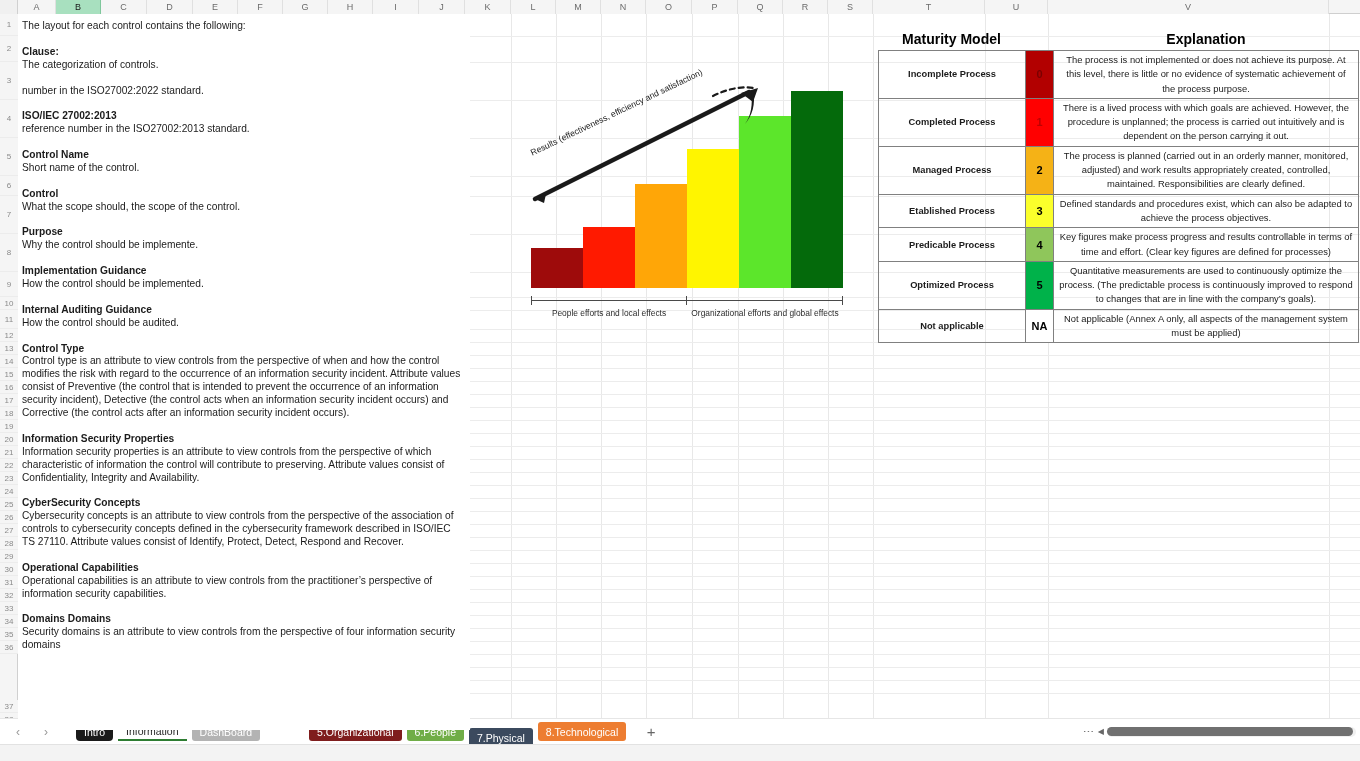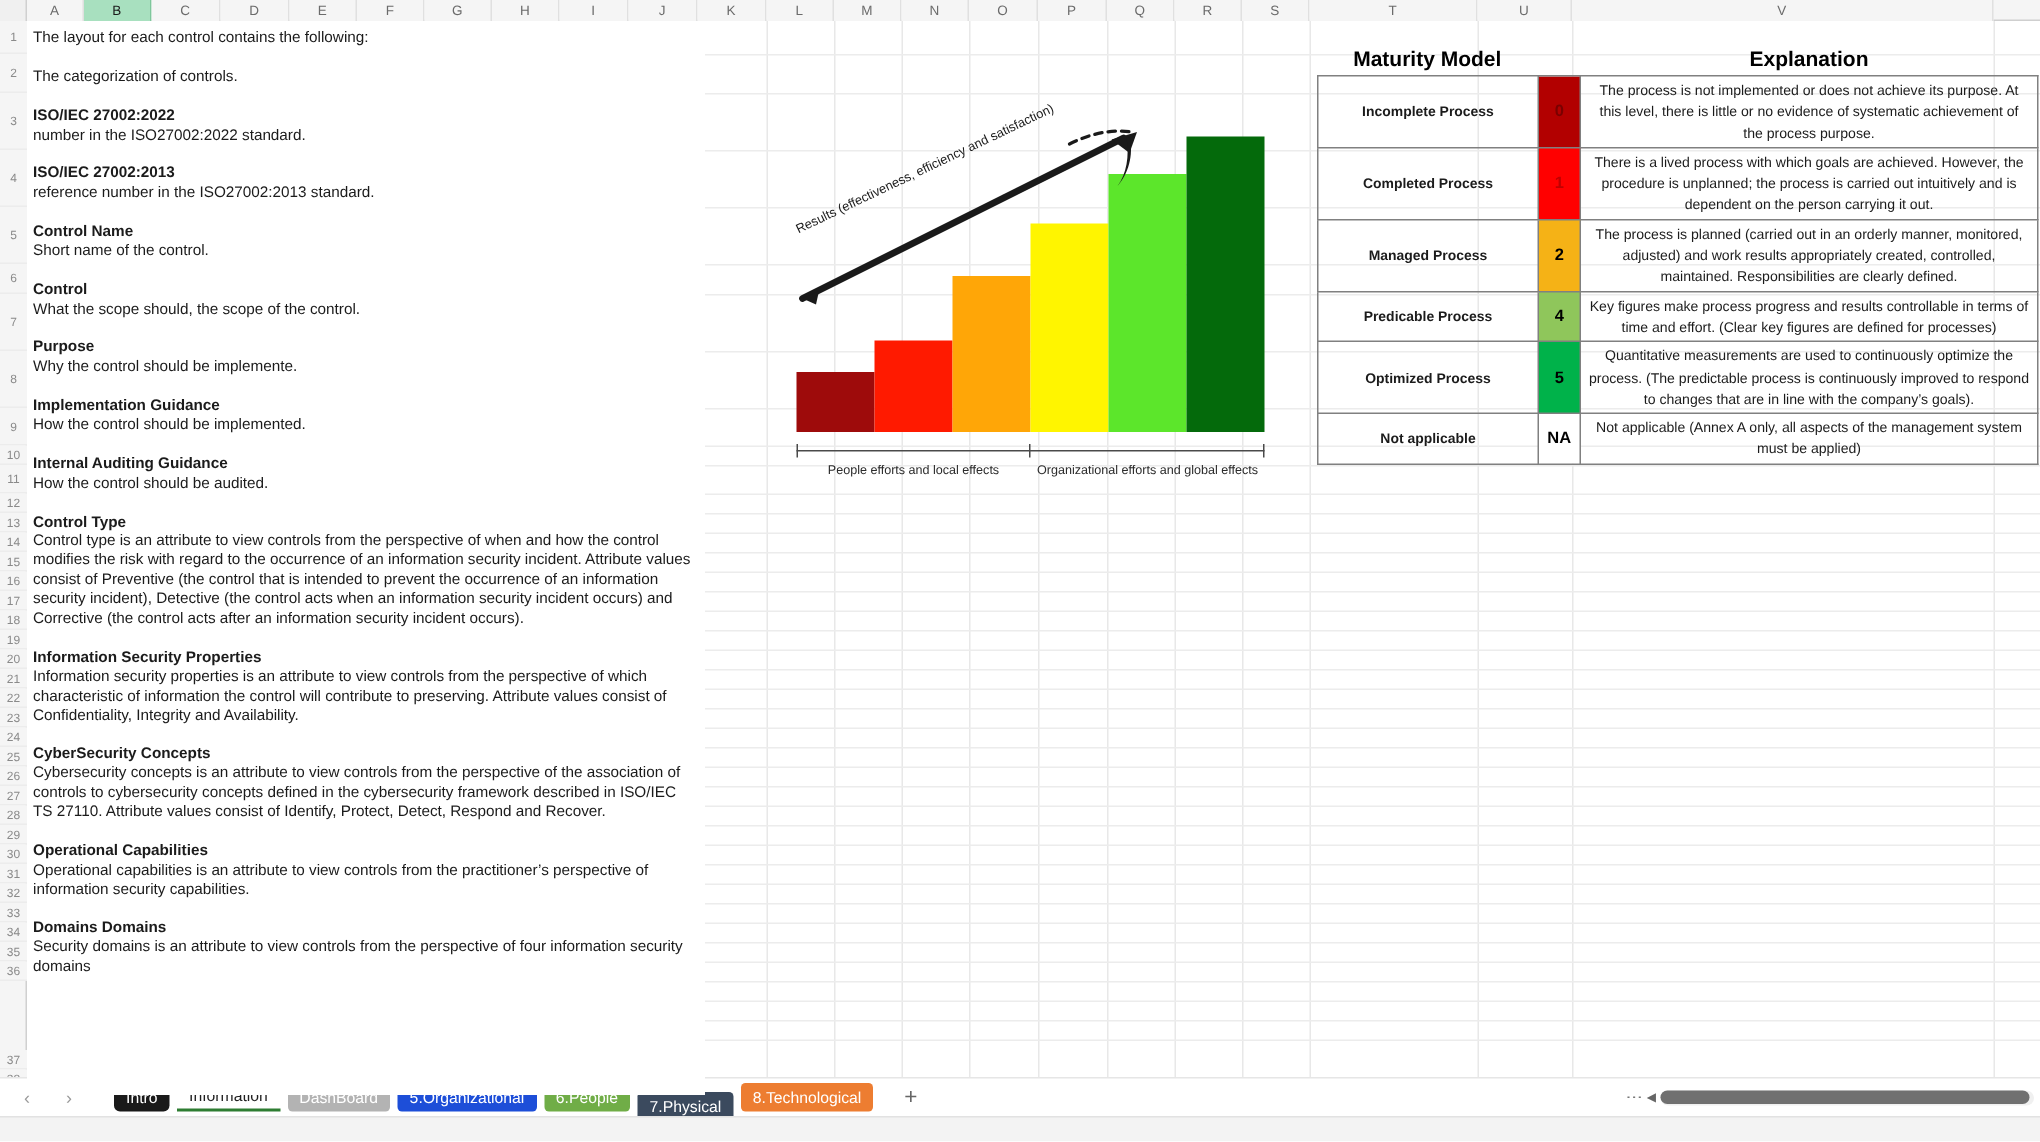--- a/index.html
+++ b/index.html
@@ -373,23 +373,23 @@
         <div class="gl-h" style="top: 653px;"></div>
         <div class="gl-h" style="top: 666px;"></div>
         <div class="gl-h" style="top: 679px;"></div>
       </div>
 
     <div class="text-panel"></div>
 
     <div class="doc-text" id="doc-text">
         <p>The layout for each control contains the following:</p>
         <div class="sp"></div>
+        <p class="h">Clause:</p>
         <p>The categorization of controls.</p>
         <div class="sp"></div>
-        <p class="h">ISO/IEC 27002:2022</p>
         <p>number in the ISO27002:2022 standard.</p>
         <div class="sp"></div>
         <p class="h">ISO/IEC 27002:2013</p>
         <p>reference number in the ISO27002:2013 standard.</p>
         <div class="sp"></div>
         <p class="h">Control Name</p>
         <p>Short name of the control.</p>
         <div class="sp"></div>
         <p class="h">Control</p>
         <p>What the scope should, the scope of the control.</p>
@@ -466,20 +466,25 @@
               <td class="mm-name">Completed Process</td>
               <td class="mm-level" style="background: rgb(255, 0, 0); color: rgb(192, 0, 0);">1</td>
               <td class="mm-expl">There is a lived process with which goals are achieved. However, the procedure is unplanned; the process is carried out intuitively and is dependent on the person carrying it out.</td>
             </tr>
             <tr>
               <td class="mm-name">Managed Process</td>
               <td class="mm-level" style="background: rgb(245, 178, 22); color: rgb(0, 0, 0);">2</td>
               <td class="mm-expl">The process is planned (carried out in an orderly manner, monitored, adjusted) and work results appropriately created, controlled, maintained. Responsibilities are clearly defined.</td>
             </tr>
             <tr>
+              <td class="mm-name">Etablished Process</td>
+              <td class="mm-level" style="background: rgb(251, 255, 43); color: rgb(0, 0, 0);">3</td>
+              <td class="mm-expl">Defined standards and procedures exist, which can also be adapted to achieve the process objectives.</td>
+            </tr>
+            <tr>
               <td class="mm-name">Predicable Process</td>
               <td class="mm-level" style="background: rgb(143, 198, 91); color: rgb(0, 0, 0);">4</td>
               <td class="mm-expl">Key figures make process progress and results controllable in terms of time and effort. (Clear key figures are defined for processes)</td>
             </tr>
             <tr>
               <td class="mm-name">Optimized Process</td>
               <td class="mm-level" style="background: rgb(0, 178, 74); color: rgb(0, 0, 0);">5</td>
               <td class="mm-expl">Quantitative measurements are used to continuously optimize the process. (The predictable process is continuously improved to respond to changes that are in line with the company’s goals).</td>
             </tr>
             <tr>
@@ -494,21 +499,21 @@
 
   <div class="tabbar">
     <div class="nav-arrows">
       <div class="nav-arrow">‹</div>
       <div class="nav-arrow">›</div>
     </div>
     <div class="tabs" id="tabs">
         <div class="tab active-intro">Intro</div>
         <div class="tab cur">Information</div>
         <div class="tab" style="background: rgb(179, 179, 179); color: rgb(255, 255, 255);">DashBoard</div>
-        <div class="tab" style="background: #1d4ed8; color: rgb(255, 255, 255);">5.Organizational</div>
+        <div class="tab" style="background: #7f1d1d; color: rgb(255, 255, 255); margin-left: 44px;">5.Organizational</div>
         <div class="tab" style="background: rgb(112, 173, 71); color: rgb(255, 255, 255);">6.People</div>
         <div class="tab" style="background: rgb(59, 74, 94); color: rgb(255, 255, 255); margin-top: 12px;">7.Physical</div>
         <div class="tab" style="background: rgb(237, 125, 49); color: rgb(255, 255, 255);">8.Technological</div>
       </div>
     <div class="add-tab">+</div>
     <div class="tabbar-right">
       <div class="vdots">⋮</div>
       <div class="sb-arrow">◀</div>
       <div class="hscroll-track">
         <div class="hscroll-thumb"></div>

